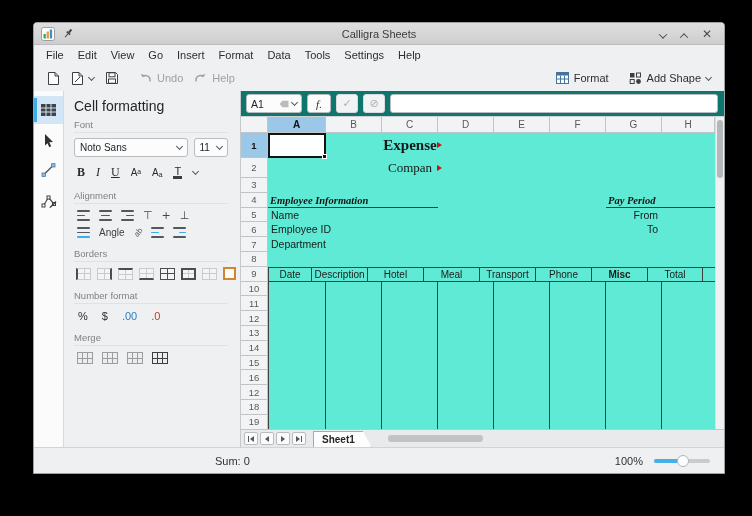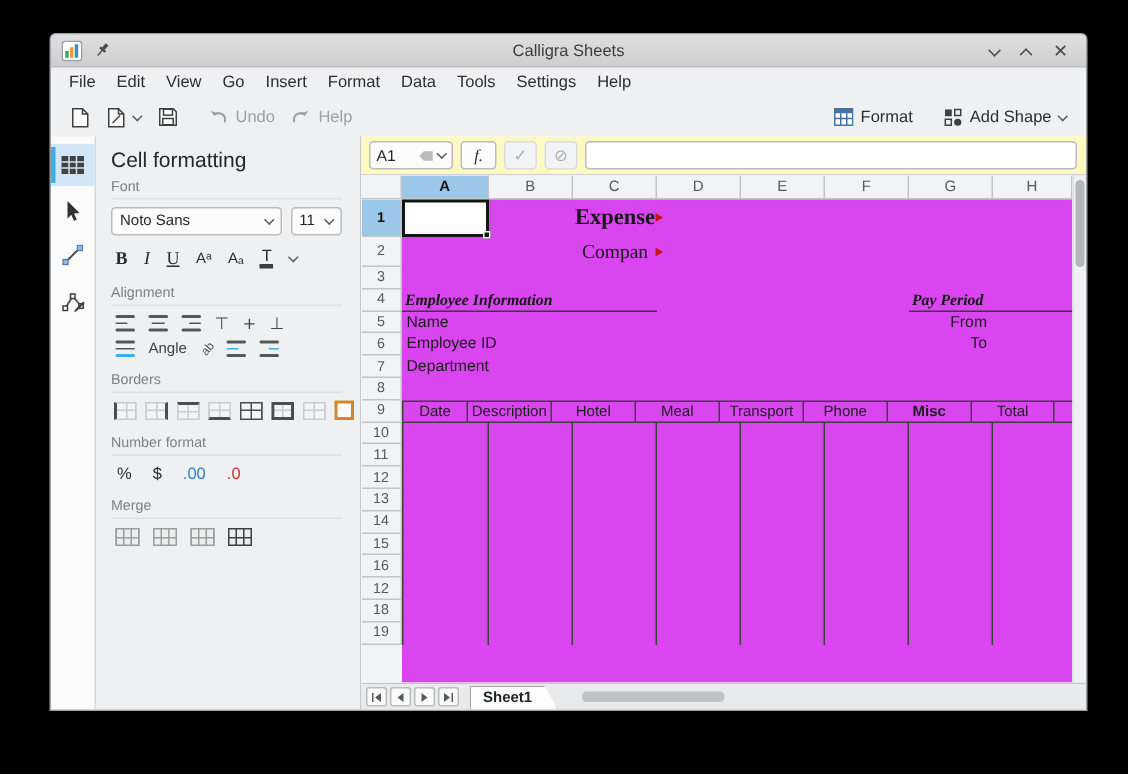--- a/index.html
+++ b/index.html
@@ -81,21 +81,21 @@
   .numrow{display:flex;align-items:center;gap:14px;margin:6px 0 4px;padding-left:4px;font-size:11px;color:#2a2d2f}
   .blue{color:#2e7fc1}.red{color:#c0392b}
   .mergerow{display:flex;align-items:center;gap:9px;margin:6px 0;padding-left:3px}
   .mgrid{width:16px;height:12px;display:grid;grid-template-columns:1fr 1fr 1fr;grid-template-rows:1fr 1fr;gap:1px;
          background:#9a9ea1;border:1px solid #9a9ea1}
   .mgrid i{background:#eceded}
   .mgrid.strong{background:#3c4043;border-color:#3c4043}
 
   
   .sheetpane{flex:1;display:flex;flex-direction:column;min-width:0;background:#fff}
-  .formulabar{height:26px;background:#fef9c3;border-bottom:1px solid #d0d1d3;display:flex;align-items:center;
+  .formulabar{height:26px;background:#0f766e;border-bottom:1px solid #d0d1d3;display:flex;align-items:center;
               padding:0 5px;gap:5px;flex:0 0 auto}
   .refbox{width:56px;height:19px;background:#fcfcfc;border:1px solid #b9bcbe;border-radius:3px;display:flex;
           align-items:center;padding:0 4px;gap:3px;font-size:10.5px;color:#232627}
   .refbox span{flex:1}
   .fxbtn{width:24px;height:19px;border:1px solid #b9bcbe;border-radius:3px;background:#fcfcfc;display:flex;
          align-items:center;justify-content:center;font-family:"Liberation Serif","DejaVu Serif",serif;
          font-style:italic;font-size:11px;color:#2a2d2f}
   .fbtn{width:22px;height:19px;border:1px solid #dadbdc;border-radius:3px;background:#f2f3f4;color:#a9aeb2;
         display:flex;align-items:center;justify-content:center;font-size:11px}
   .finput{flex:1;height:19px;background:#fff;border:1px solid #b9bcbe;border-radius:3px;margin-right:1px}
@@ -107,21 +107,21 @@
 
   .colrow{position:absolute;left:0;top:0;right:0;height:16px;display:flex;background:#f2f3f4}
   .corner{width:27px;flex:0 0 auto;border-right:1px solid #c2c5c7;border-bottom:1px solid #c2c5c7}
   .colh{border-right:1px solid #c2c5c7;border-bottom:1px solid #c2c5c7;display:flex;align-items:center;
         justify-content:center;font-size:10px;color:#55595c;flex:0 0 auto}
   .colh.sel{background:#9bc7e8;color:#111;font-weight:bold}
   .rowcol{position:absolute;left:0;top:16px;width:27px;bottom:0;background:#f2f3f4;overflow:hidden}
   .rowh{border-right:1px solid #c2c5c7;border-bottom:1px solid #c2c5c7;display:flex;align-items:center;
         justify-content:center;font-size:9.5px;color:#55595c}
   .rowh.sel{background:#9bc7e8;color:#111;font-weight:bold}
-  .content{position:absolute;left:27px;top:16px;right:0;bottom:0;background:#d946ef}
+  .content{position:absolute;left:27px;top:16px;right:0;bottom:0;background:#5eead4}
 
   .ov{position:absolute}
   .sel-border{border:2px solid #141414;background:#fff}
   .sel-handle{position:absolute;right:-3px;bottom:-3px;width:5px;height:5px;background:#141414;border:1px solid #fff}
   .ctr{display:flex;align-items:center;justify-content:center;white-space:nowrap}
   .redarrow{width:0;height:0;border-left:5px solid #cc1111;border-top:3.5px solid transparent;border-bottom:3.5px solid transparent}
   .hline{border-bottom:1px solid #3a3a3a}
   .celltext{font-size:10.5px;color:#1a1a1a;line-height:15px;white-space:nowrap}
   .xhead{display:flex;height:15px;border-top:1px solid #3f3f3f;border-bottom:1px solid #3f3f3f}
   .xhcell{border-right:1px solid #3f3f3f;display:flex;align-items:center;justify-content:center;
@@ -561,13 +561,23 @@
         <div class="navbtn">
             <span class="tri r"></span>
             <span class="nbar"></span>
           </div>
         <div class="sheettab">Sheet1</div>
         <div class="hthumb"></div>
       </div>
     </div>
   </div>
 
+  <div class="statusbar">
+    <span class="sum">Sum: 0</span>
+    <div class="zoomwrap">
+      <span>100%</span>
+      <div class="slider">
+        <div class="fill"></div>
+        <div class="knob"></div>
+      </div>
+    </div>
+  </div>
 </div>
 
 </body></html>

